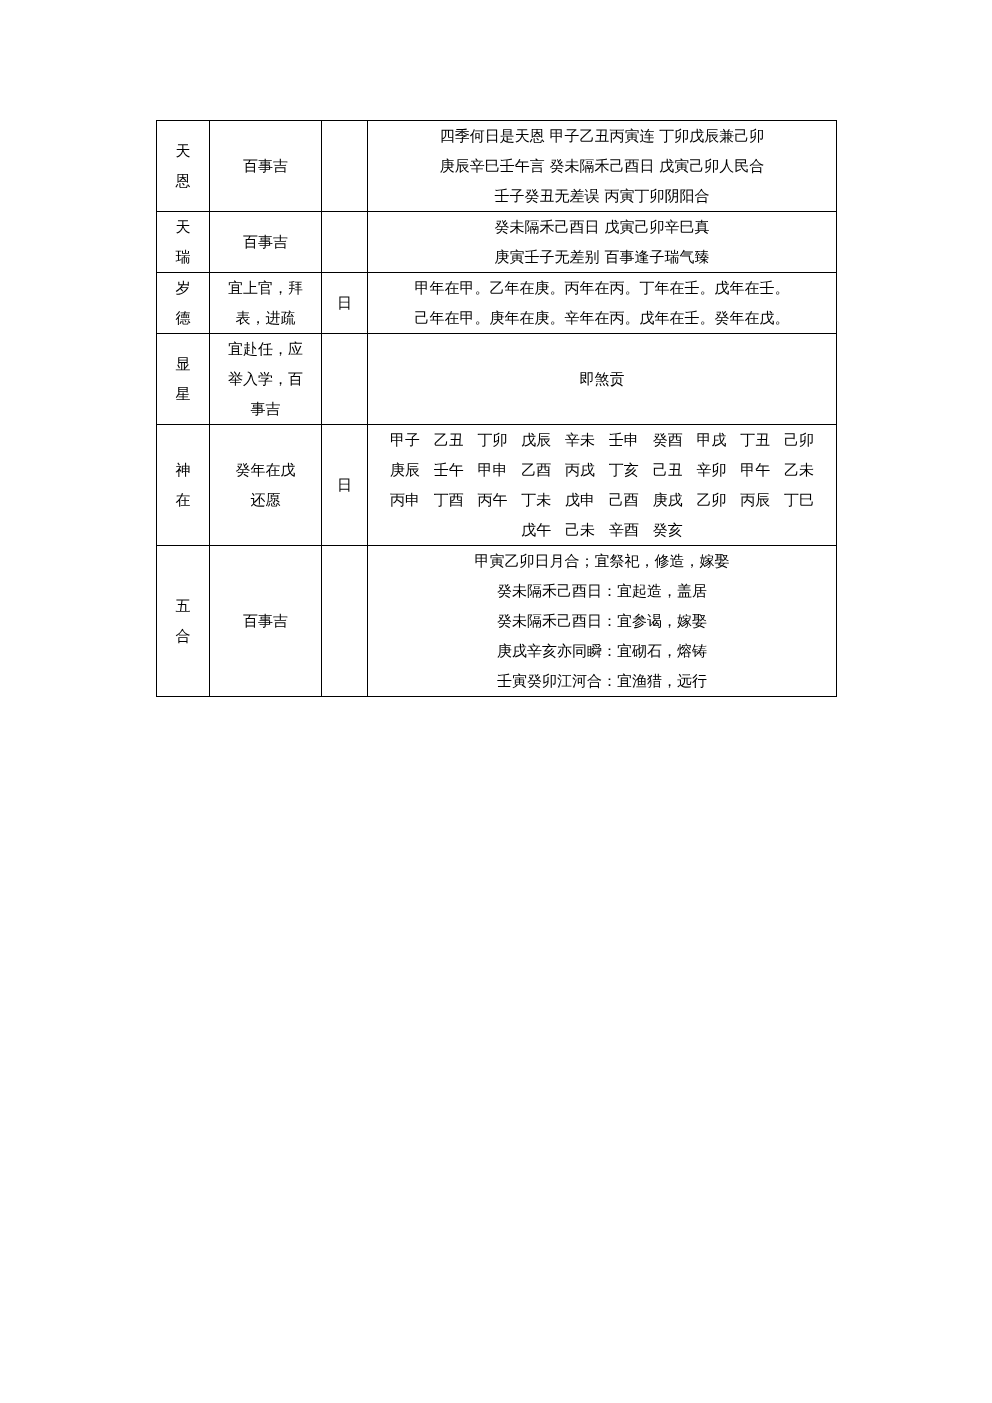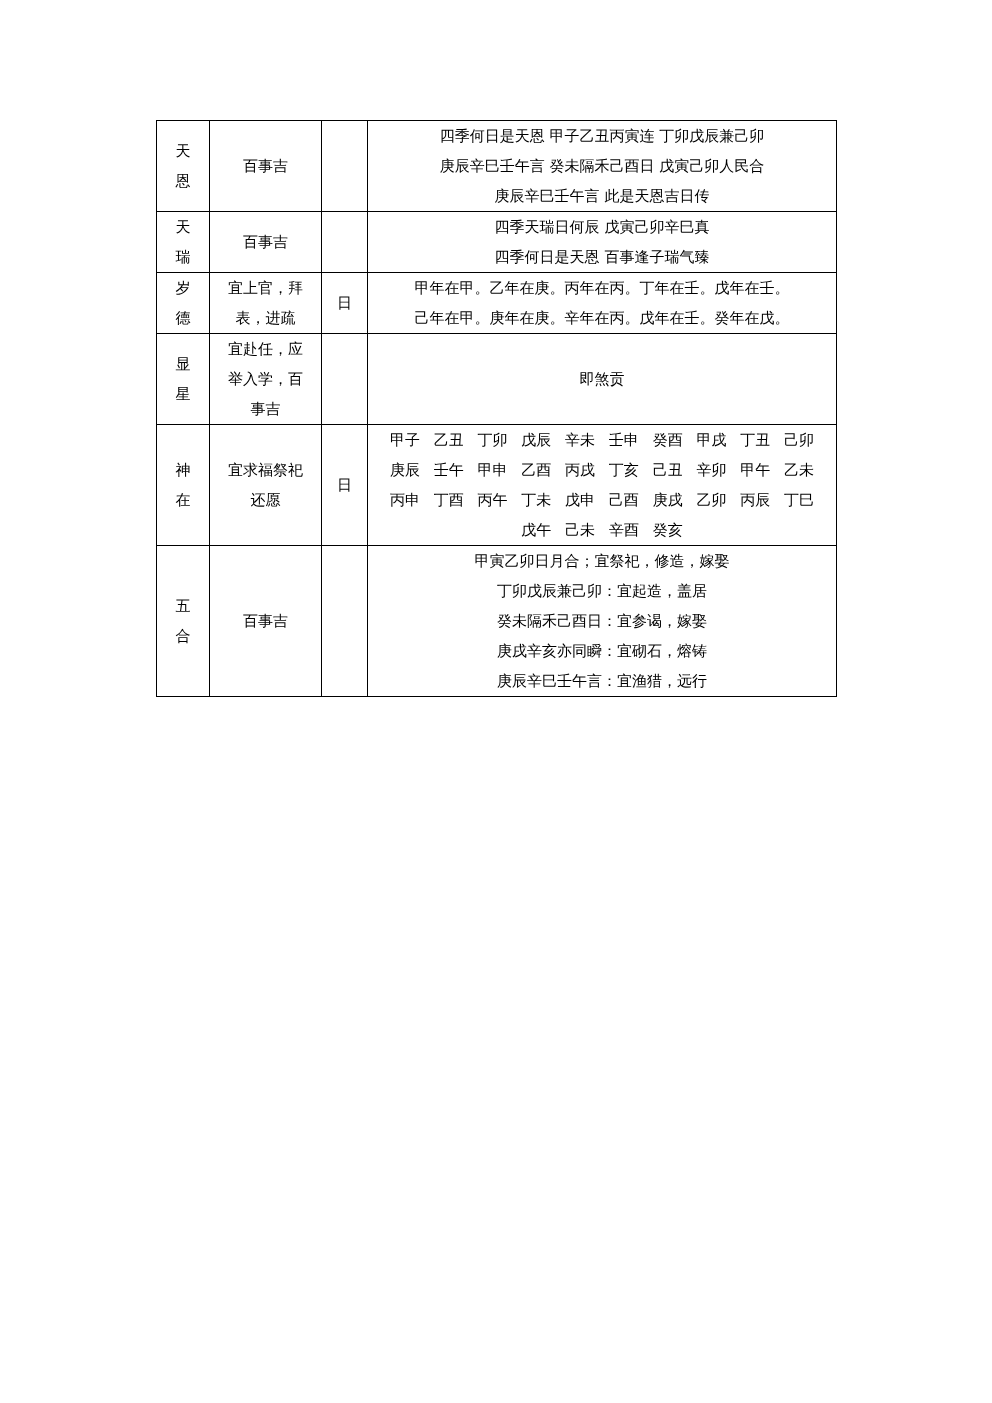--- a/index.html
+++ b/index.html
@@ -40,36 +40,36 @@
           <span>天</span>
           <span>恩</span>
         </td>
         <td>
           <span class="line">百事吉</span>
         </td>
         <td></td>
         <td>
           <span class="line">四季何日是天恩 甲子乙丑丙寅连 丁卯戊辰兼己卯</span>
           <span class="line">庚辰辛巳壬午言 癸未隔禾己酉日 戊寅己卯人民合</span>
-          <span class="line">庚辰辛巳壬午言 此是天恩吉日传</span>
+          <span class="line">壬子癸丑无差误 丙寅丁卯阴阳合</span>
         </td>
       </tr>
 
       <tr style="height:61px">
         <td class="name">
           <span>天</span>
           <span>瑞</span>
         </td>
         <td>
           <span class="line">百事吉</span>
         </td>
         <td></td>
         <td>
-          <span class="line">四季天瑞日何辰 戊寅己卯辛巳真</span>
-          <span class="line">四季何日是天恩 百事逢子瑞气臻</span>
+          <span class="line">癸未隔禾己酉日 戊寅己卯辛巳真</span>
+          <span class="line">庚寅壬子无差别 百事逢子瑞气臻</span>
         </td>
       </tr>
 
       <tr style="height:61px">
         <td class="name">
           <span>岁</span>
           <span>德</span>
         </td>
         <td>
           <span class="line">宜上官，拜</span>
@@ -97,21 +97,21 @@
           <span class="line">即煞贡</span>
         </td>
       </tr>
 
       <tr style="height:121px">
         <td class="name">
           <span>神</span>
           <span>在</span>
         </td>
         <td>
-          <span class="line">宜求福祭祀</span>
+          <span class="line">癸年在戊</span>
           <span class="line">还愿</span>
         </td>
         <td>日</td>
         <td style="word-spacing:9px">
           <span class="line">甲子 乙丑 丁卯 戊辰 辛未 壬申 癸酉 甲戌 丁丑 己卯</span>
           <span class="line">庚辰 壬午 甲申 乙酉 丙戌 丁亥 己丑 辛卯 甲午 乙未</span>
           <span class="line">丙申 丁酉 丙午 丁未 戊申 己酉 庚戌 乙卯 丙辰 丁巳</span>
           <span class="line">戊午 己未 辛酉 癸亥</span>
         </td>
       </tr>
@@ -120,21 +120,21 @@
         <td class="name">
           <span>五</span>
           <span>合</span>
         </td>
         <td>
           <span class="line">百事吉</span>
         </td>
         <td></td>
         <td>
           <span class="line">甲寅乙卯日月合；宜祭祀，修造，嫁娶</span>
-          <span class="line">丁卯戊辰兼己卯：宜起造，盖居</span>
+          <span class="line">癸未隔禾己酉日：宜起造，盖居</span>
           <span class="line">癸未隔禾己酉日：宜参谒，嫁娶</span>
           <span class="line">庚戌辛亥亦同瞬：宜砌石，熔铸</span>
-          <span class="line">庚辰辛巳壬午言：宜渔猎，远行</span>
+          <span class="line">壬寅癸卯江河合：宜渔猎，远行</span>
         </td>
       </tr>
     </tbody>
   </table>
 </div>
 
 </body></html>

